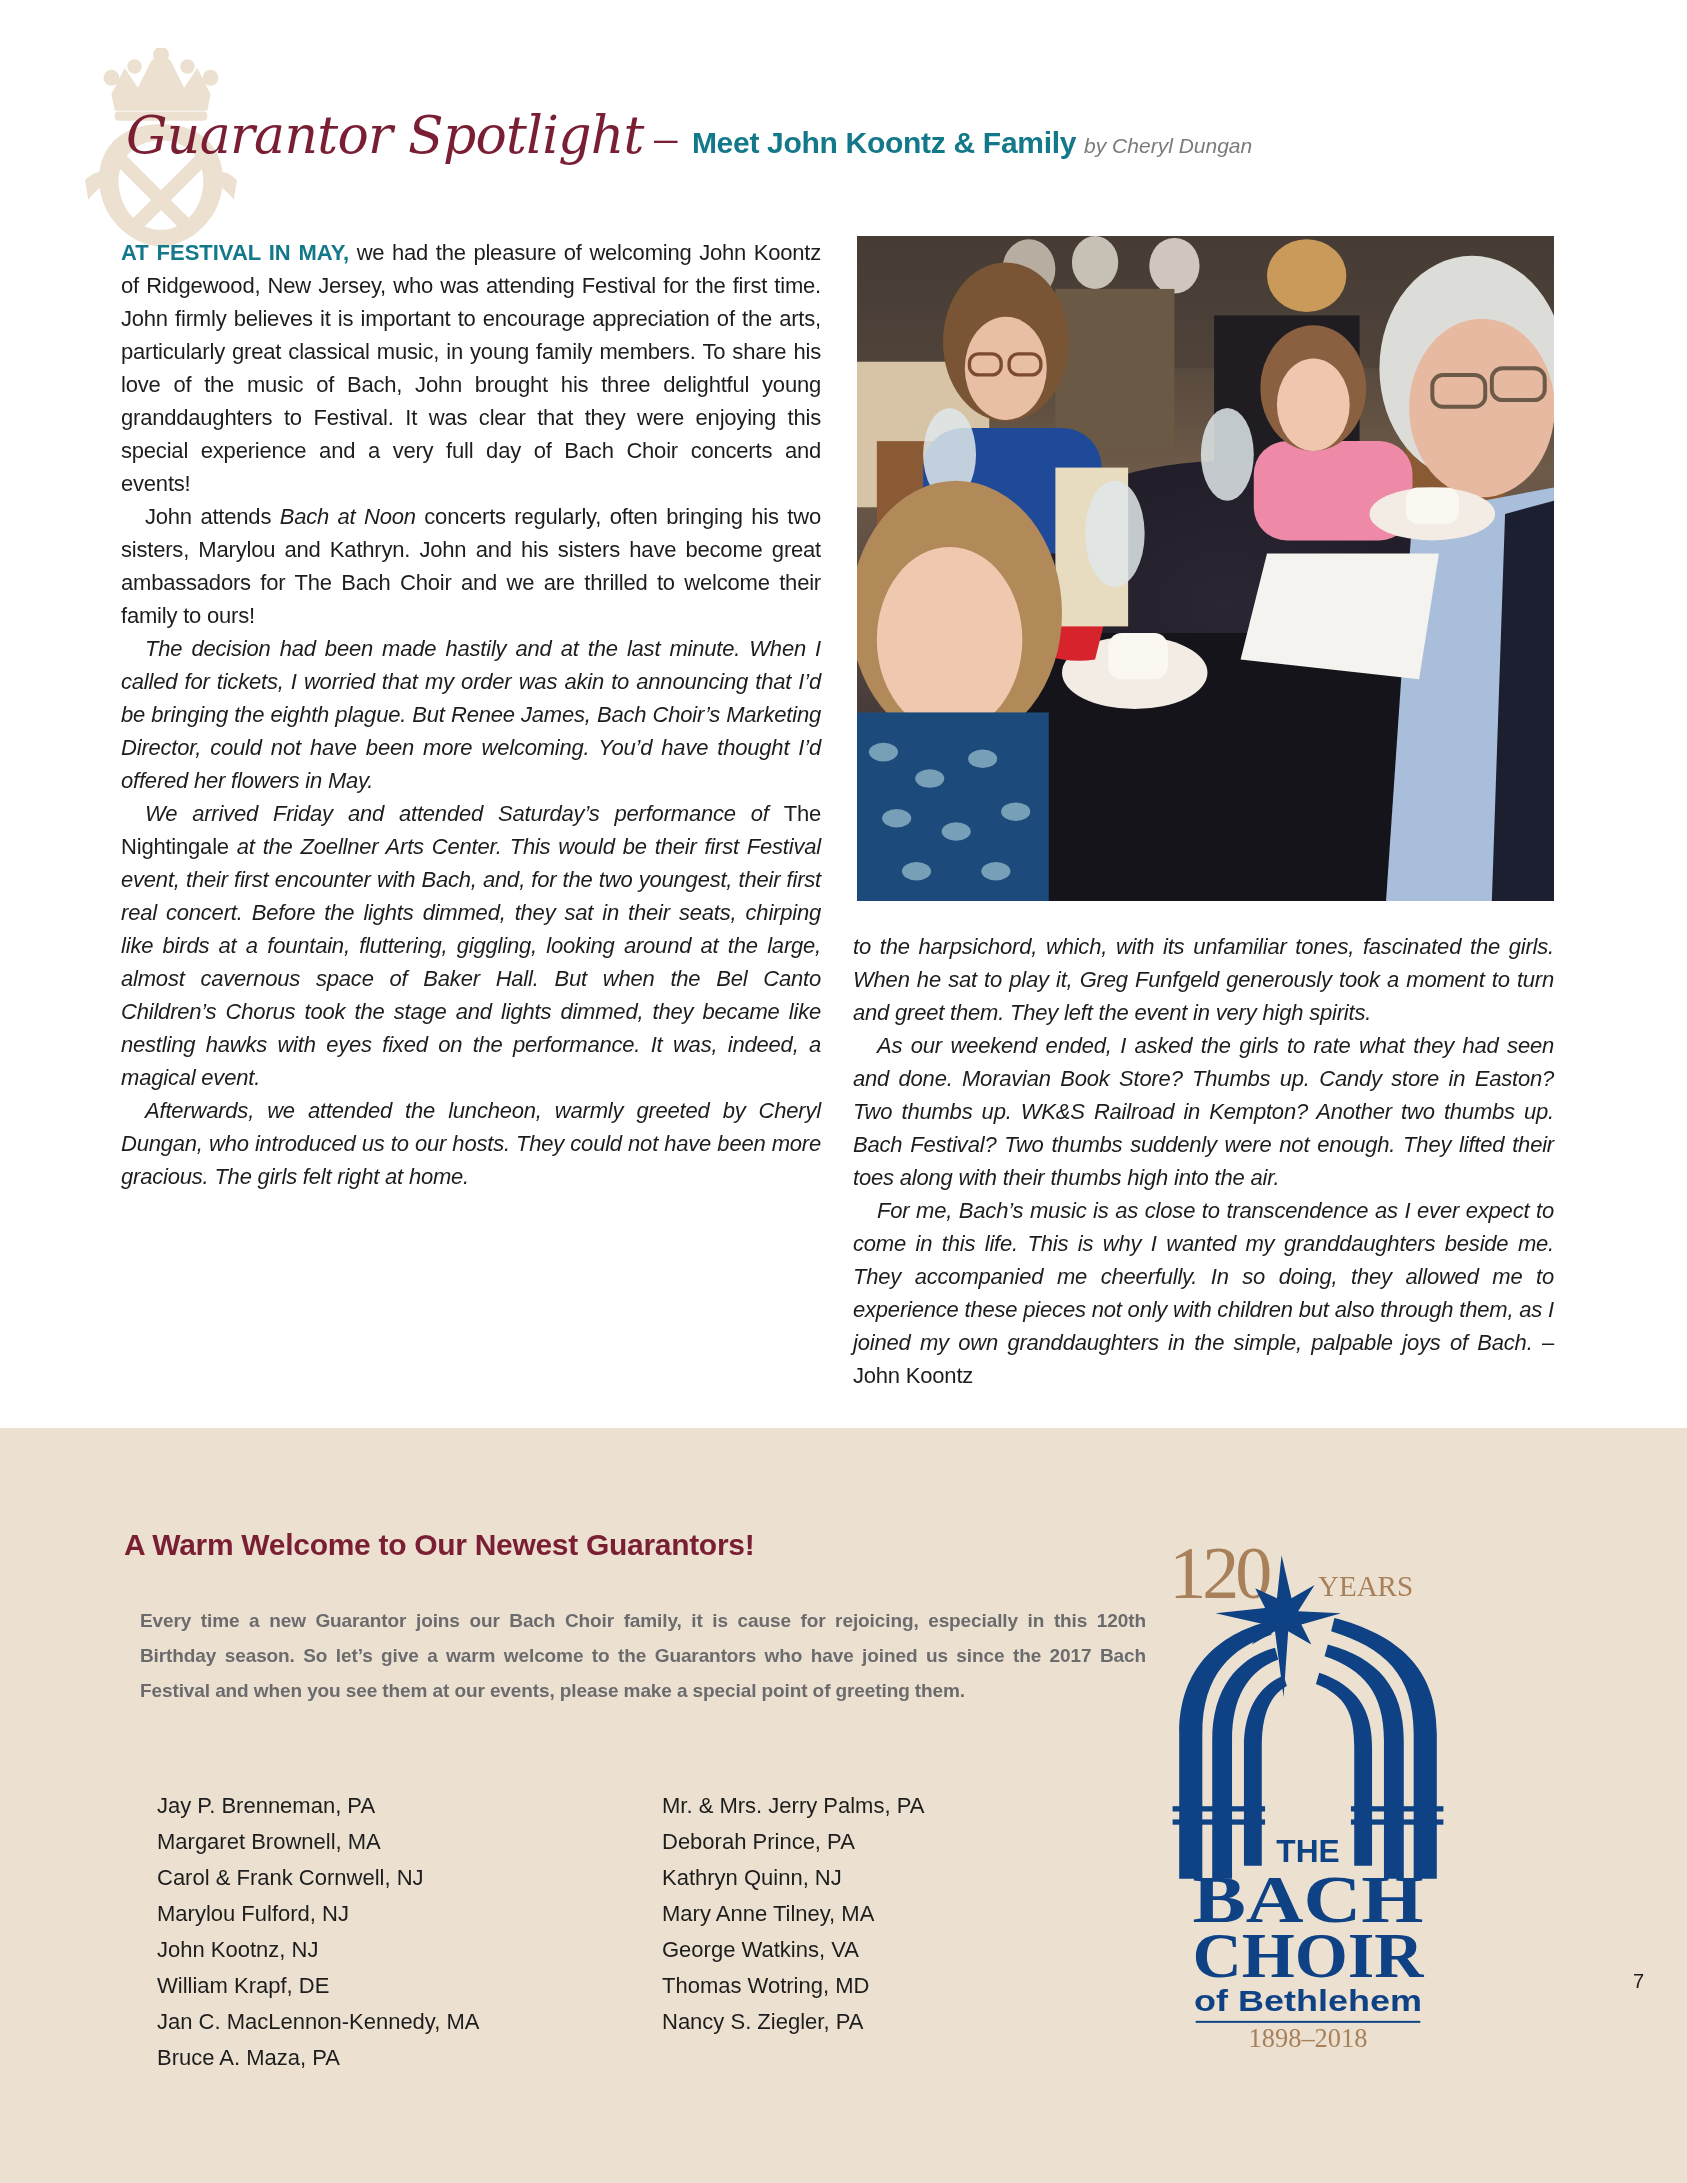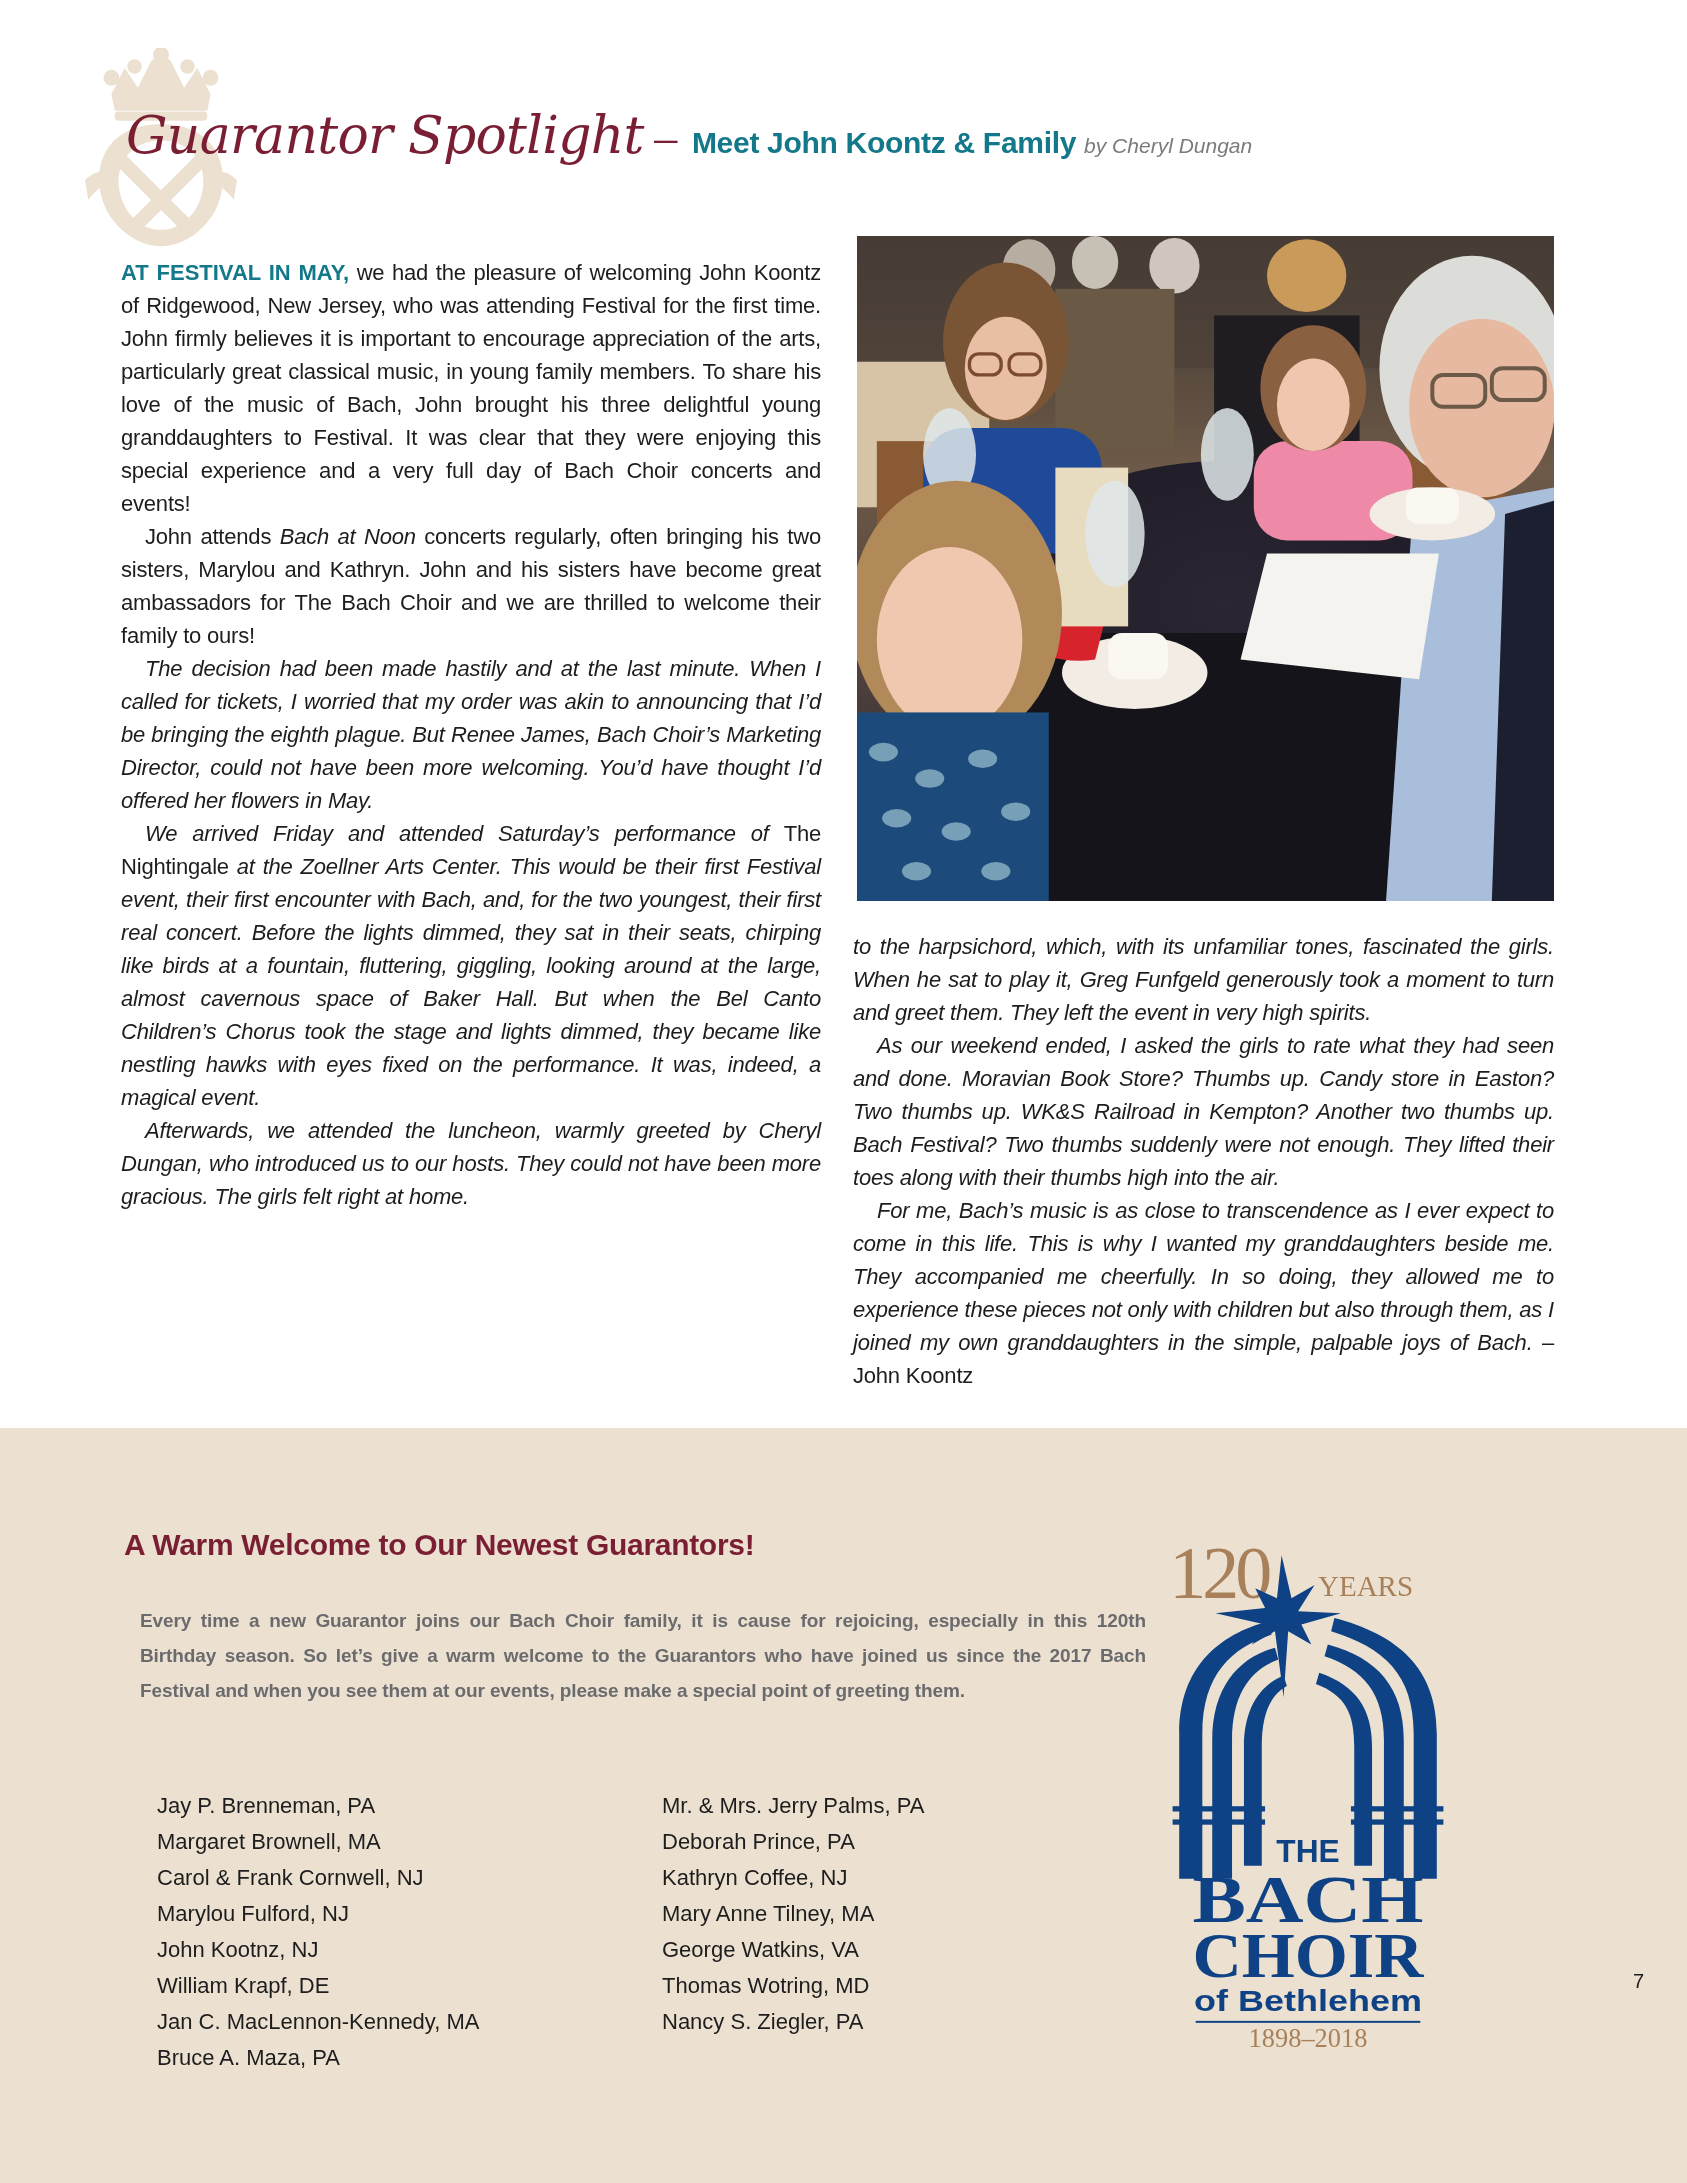--- a/index.html
+++ b/index.html
@@ -34,21 +34,21 @@
     color: #7b7b7b; font-size: 21px; margin-left: 8px;
   }
 
   .col {
     position: absolute; font-family: "Liberation Sans", sans-serif;
     font-size: 22px; line-height: 33px; text-align: justify; color: #1d1d1d;
     letter-spacing: -0.2px;
   }
   .col p { margin: 0; text-indent: 24px; }
   .col p.noindent { text-indent: 0; }
-  .col-left { left: 121px; top: 236px; width: 700px; margin-top: 20px; }
+  .col-left { left: 121px; top: 236px; width: 700px; }
   .col-right { left: 853px; top: 930px; width: 701px; }
   .lead { color: #12788a; font-weight: bold; letter-spacing: 0; }
   .it { font-style: italic; }
   .up { font-style: normal; }
 
   .photo {
     position: absolute; left: 857px; top: 236px; width: 697px; height: 665px;
     overflow: hidden; background: #1b1a24;
   }
   .photo svg { width: 100%; height: 100%; display: block; }
@@ -211,21 +211,21 @@
   <li>Carol &amp; Frank Cornwell, NJ</li>
   <li>Marylou Fulford, NJ</li>
   <li>John Kootnz, NJ</li>
   <li>William Krapf, DE</li>
   <li>Jan C. MacLennon-Kennedy, MA</li>
   <li>Bruce A. Maza, PA</li>
 </ul>
 <ul class="names names-right">
   <li>Mr. &amp; Mrs. Jerry Palms, PA</li>
   <li>Deborah Prince, PA</li>
-  <li>Kathryn Coffee, NJ</li>
+  <li>Kathryn Quinn, NJ</li>
   <li>Mary Anne Tilney, MA</li>
   <li>George Watkins, VA</li>
   <li>Thomas Wotring,  MD</li>
   <li>Nancy S. Ziegler, PA</li>
 </ul>
 
 <div class="logo">
   <svg viewBox="0 0 430 780" width="284" height="516">
     <text x="5" y="95" font-family="Liberation Serif, serif" font-size="112" fill="#a8815a" letter-spacing="-6">120</text>
     <text x="230" y="92" font-family="Liberation Serif, serif" font-size="44" fill="#a8815a">YEARS</text>

